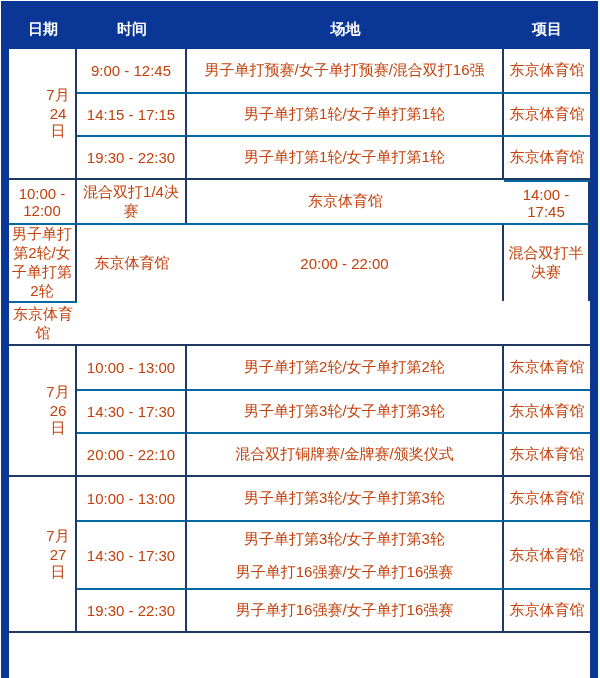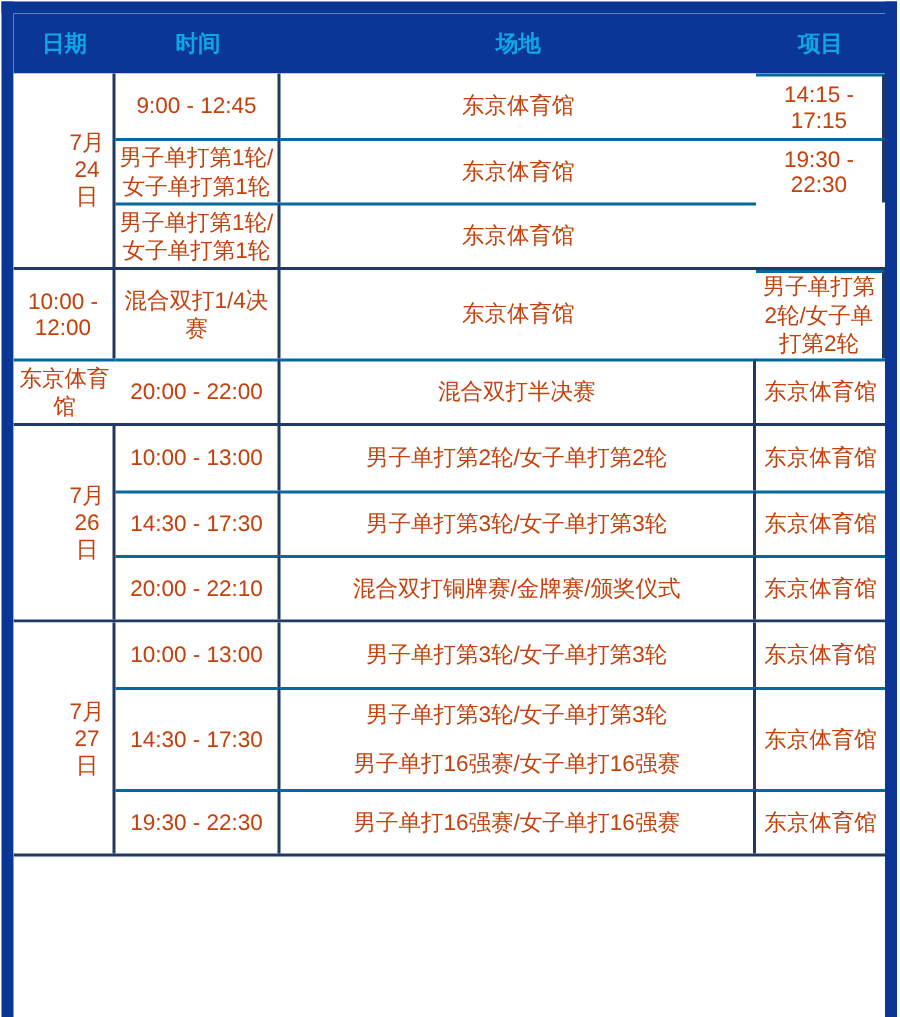--- a/index.html
+++ b/index.html
@@ -28,21 +28,21 @@
     color: #000000;
     font-size: 21px;
     font-weight: bold;
     letter-spacing: 1px;
   }
   .header-row {
     display: grid;
     grid-template-columns: 68px 110px 317px 86px;
     height: 40px;
     background: #0A3795;
-    color: #0ea5e9;
+    color: #ffffff;
     font-size: 15px;
     font-weight: bold;
   }
   .header-cell {
     display: flex;
     align-items: center;
     justify-content: center;
   }
   .group {
     display: grid;
@@ -76,33 +76,35 @@
   <div class="header-row">
     <div class="header-cell">日期</div>
     <div class="header-cell">时间</div>
     <div class="header-cell">场地</div>
     <div class="header-cell">项目</div>
   </div>
 
   <div class="group">
     <div class="cell date-cell">7月24日</div>
     <div class="cell time-cell">9:00 - 12:45</div>
+    <div class="cell event-cell">男子单打预赛/女子单打预赛/混合双打16强</div>
     <div class="cell venue-cell">东京体育馆</div>
     <div class="cell time-cell bt">14:15 - 17:15</div>
     <div class="cell event-cell bt">男子单打第1轮/女子单打第1轮</div>
     <div class="cell venue-cell bt">东京体育馆</div>
     <div class="cell time-cell bt">19:30 - 22:30</div>
     <div class="cell event-cell bt">男子单打第1轮/女子单打第1轮</div>
     <div class="cell venue-cell bt">东京体育馆</div>
   </div>
 
   <div class="group">
     <div class="cell time-cell">10:00 - 12:00</div>
     <div class="cell event-cell">混合双打1/4决赛</div>
     <div class="cell venue-cell">东京体育馆</div>
+    <div class="cell time-cell bt">14:00 - 17:45</div>
     <div class="cell event-cell bt">男子单打第2轮/女子单打第2轮</div>
     <div class="cell venue-cell bt">东京体育馆</div>
     <div class="cell time-cell bt">20:00 - 22:00</div>
     <div class="cell event-cell bt">混合双打半决赛</div>
     <div class="cell venue-cell bt">东京体育馆</div>
   </div>
 
   <div class="group">
     <div class="cell date-cell">7月26日</div>
     <div class="cell time-cell">10:00 - 13:00</div>

